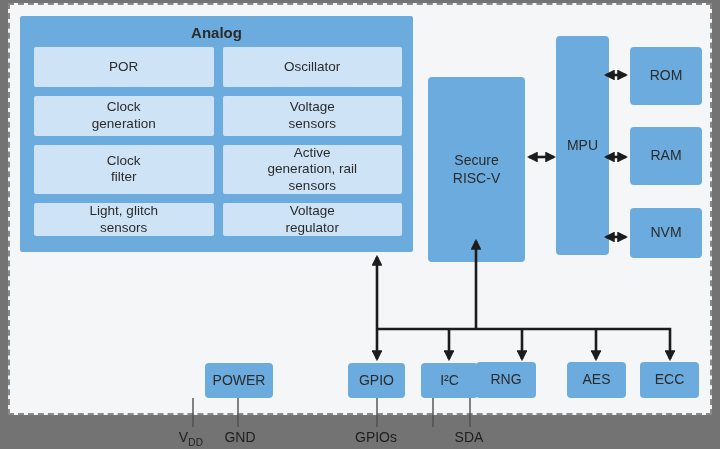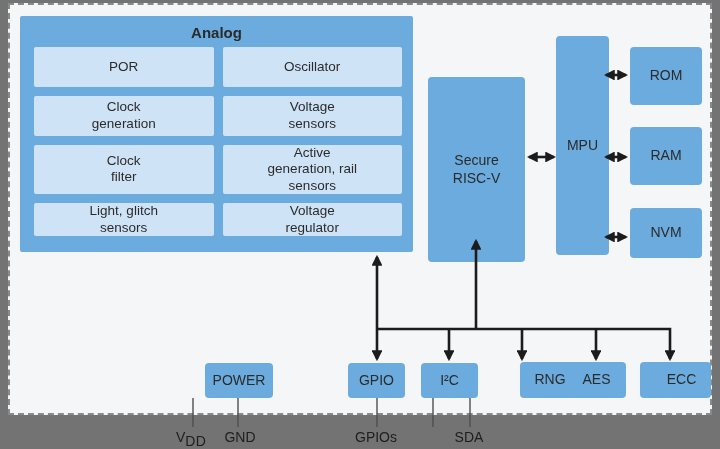--- a/index.html
+++ b/index.html
@@ -25,33 +25,33 @@
     background:var(--cell-fill,#cfe3f6);border-radius:2px;
     display:flex;align-items:center;justify-content:center;text-align:center;
     font-size:13.5px;line-height:1.22;white-space:pre-line;
   }
   .wires{position:absolute;left:0;top:0;width:720px;height:449px;z-index:3;pointer-events:none;}
   .wires .arrow{stroke:var(--arrow-color,#1c1c1c);stroke-width:2.6;fill:none;}
   .wires .pinline{stroke:var(--pin-line,#4f4f4f);stroke-width:1.4;fill:none;}
   #ah path{fill:var(--arrow-color,#1c1c1c);}
   .pin-label{position:absolute;top:429px;transform:translateX(-50%);
     font-size:14px;white-space:nowrap;z-index:4;color:#1e1e1e;}
-  .pin-label .sub{font-size:14px;position:relative;top:4px;letter-spacing:0.3px;}
+  .pin-label .sub{font-size:10px;position:relative;top:4px;letter-spacing:0.3px;}
   
   .b-riscv{left:428px;top:77px;width:97px;height:185px;}
   .b-mpu{left:556px;top:36px;width:53px;height:219px;}
   .b-rom{left:630px;top:47px;width:72px;height:58px;}
   .b-ram{left:630px;top:127px;width:72px;height:58px;text-align:center;}
   .b-nvm{left:630px;top:208px;width:72px;height:50px;}
   .b-power{left:182px;top:363px;width:68px;height:35px;margin-left:23px;}
   .b-gpio{left:348px;top:363px;width:57px;height:35px;}
   .b-i2c{left:421px;top:363px;width:57px;height:35px;}
-  .b-rng{left:520px;top:362px;width:60px;height:36px;}
+  .b-rng{left:476px;top:362px;width:60px;height:36px;}
   .b-aes{left:567px;top:362px;width:59px;height:36px;}
-  .b-ecc{left:640px;top:362px;width:59px;height:36px;padding-left:12px;}
+  .b-ecc{left:640px;top:362px;width:59px;height:36px;}
   .l-vdd{left:191px;}
   .l-gnd{left:240px;}
   .l-gpios{left:376px;}
   .l-scl{left:416px;margin-top:48px;}
   .l-sda{left:469px;}
 </style>
 </head>
 <body>
 
 <div class="canvas">

